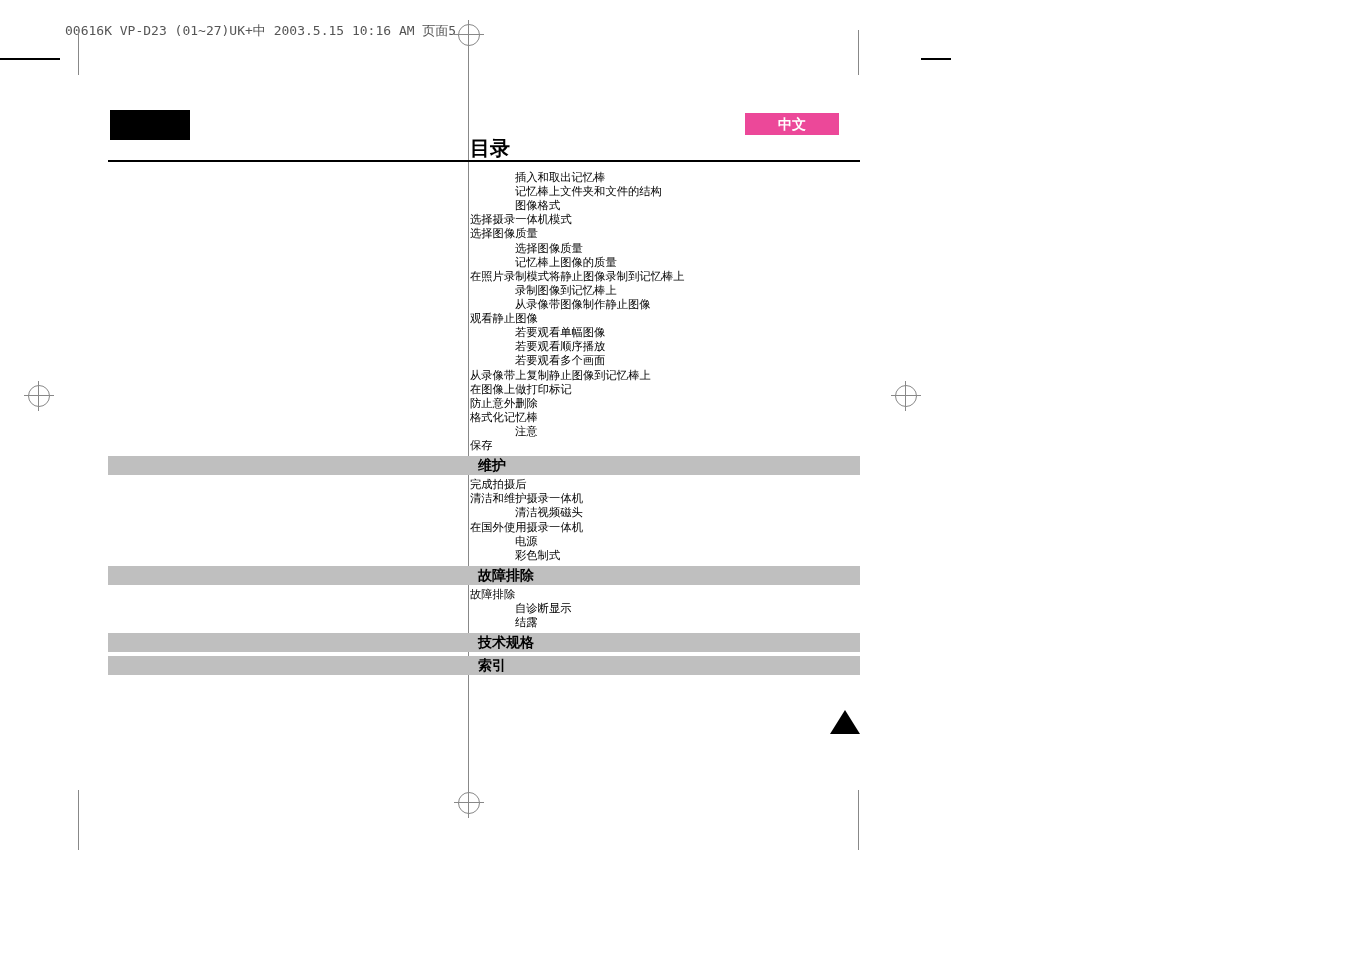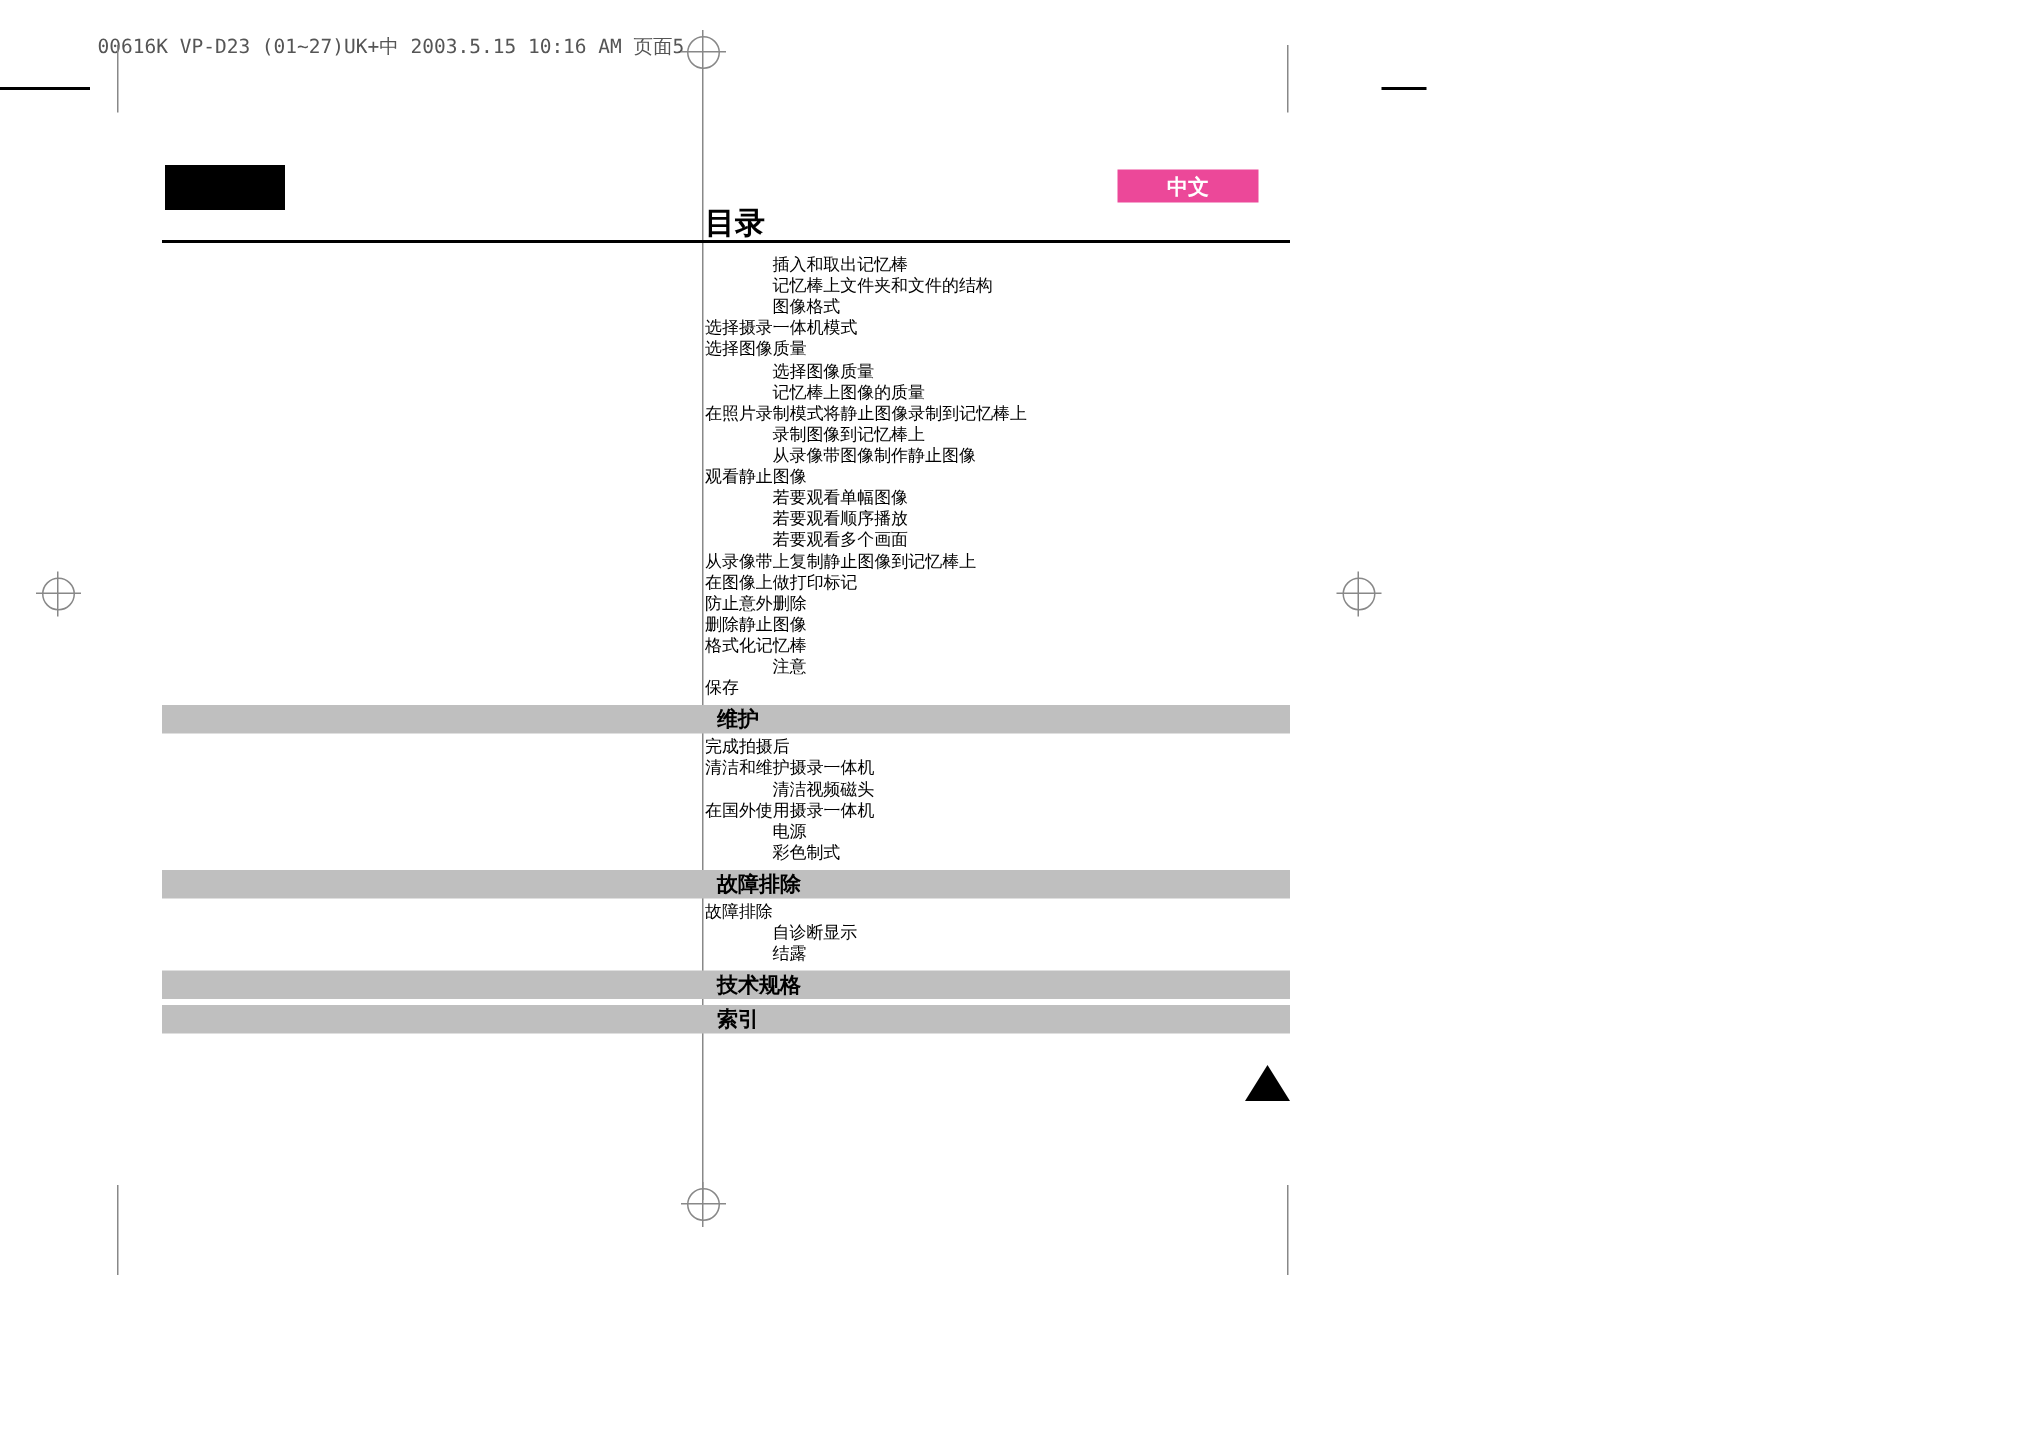--- a/index.html
+++ b/index.html
@@ -213,21 +213,20 @@
       <div class="ind0">在照片录制模式将静止图像录制到记忆棒上</div>
       <div class="ind1">录制图像到记忆棒上</div>
       <div class="ind1">从录像带图像制作静止图像</div>
       <div class="ind0">观看静止图像</div>
       <div class="ind1">若要观看单幅图像</div>
       <div class="ind1">若要观看顺序播放</div>
       <div class="ind1">若要观看多个画面</div>
       <div class="ind0">从录像带上复制静止图像到记忆棒上</div>
       <div class="ind0">在图像上做打印标记</div>
       <div class="ind0">防止意外删除</div>
-      <div class="ind0">删除静止图像</div>
       <div class="ind0">格式化记忆棒</div>
       <div class="ind1">注意</div>
       <div class="ind0">保存</div>
       <div class="section-bar">
         <span>维护</span>
       </div>
       <div class="ind0">完成拍摄后</div>
       <div class="ind0">清洁和维护摄录一体机</div>
       <div class="ind1">清洁视频磁头</div>
       <div class="ind0">在国外使用摄录一体机</div>

